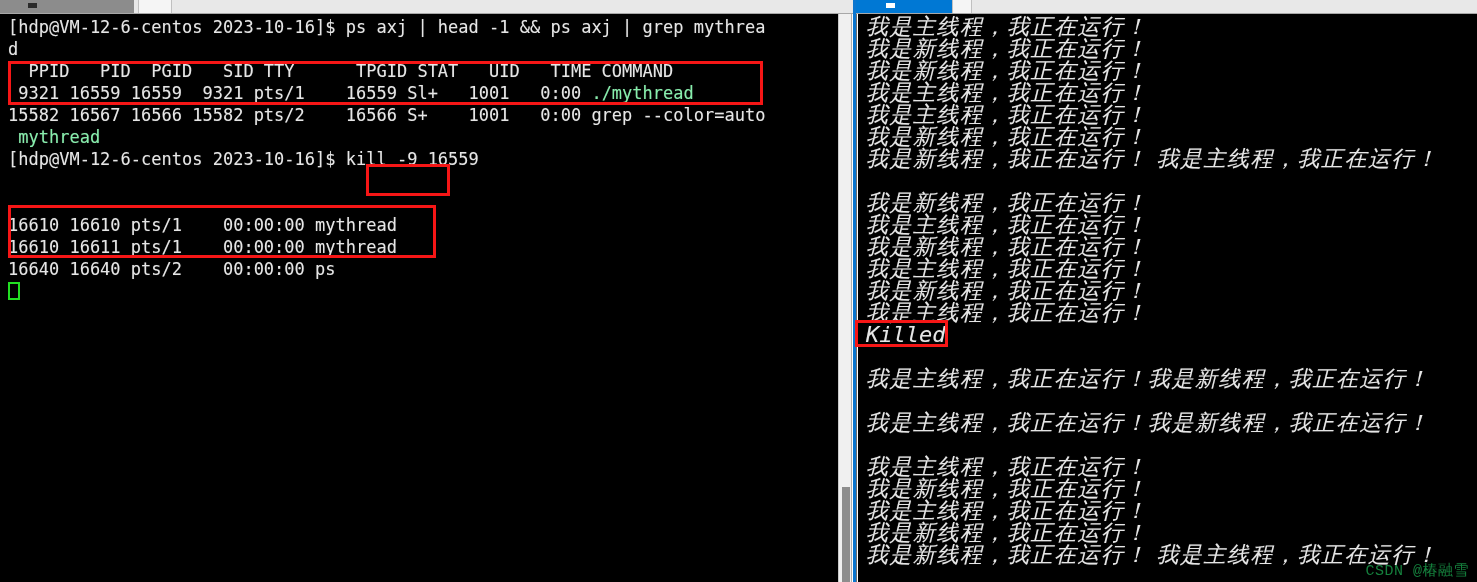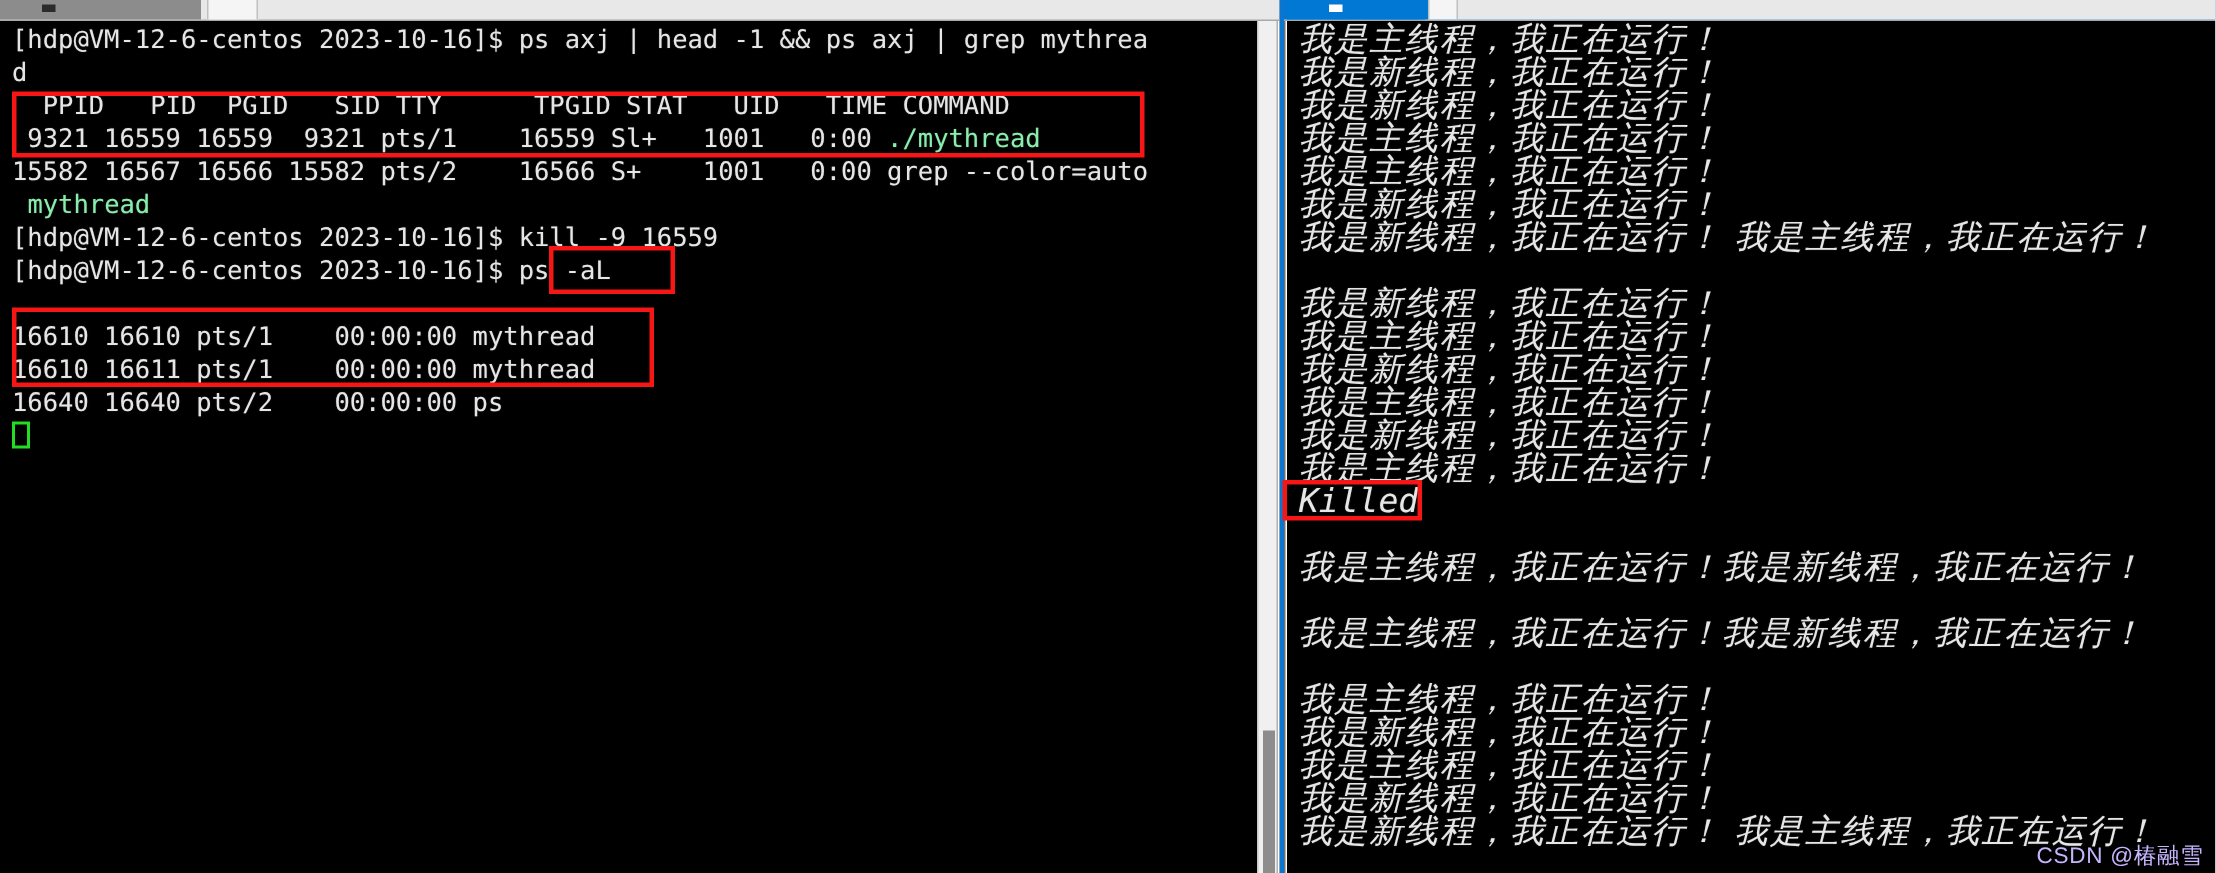--- a/index.html
+++ b/index.html
@@ -164,23 +164,23 @@
     bottom: 0;
     width: 3px;
     background: #0b76cf;
   }
 
   
   .watermark {
     position: absolute;
     right: 8px;
     bottom: 2px;
-    font-family: Liberation Sans, sans-serif;
+    font-family: Liberation Mono, monospace;
     font-size: 15px;
-    color: #c4b5fd;
+    color: #15803d;
     white-space: pre;
     letter-spacing: 0.5px;
   }
 </style>
 </head>
 <body>
 
 <div id="root">
 
   <div class="panel" id="left-panel">
@@ -193,21 +193,20 @@
     </div>
 
     <div class="term" id="left-term">
       <div class="tline" style="top:2px;">[hdp@VM-12-6-centos 2023-10-16]$ ps axj | head -1 &amp;&amp; ps axj | grep mythrea</div>
       <div class="tline" style="top:24px;">d</div>
       <div class="tline" style="top:46px;">  PPID   PID  PGID   SID TTY      TPGID STAT   UID   TIME COMMAND</div>
       <div class="tline" style="top:68px;"><span> 9321 16559 16559  9321 pts/1    16559 Sl+   1001   0:00 </span><span class="red-fg">./mythread</span></div>
       <div class="tline" style="top:90px;">15582 16567 16566 15582 pts/2    16566 S+    1001   0:00 grep --color=auto</div>
       <div class="tline" style="top:112px;"><span> </span><span class="red-fg">mythread</span></div>
       <div class="tline" style="top:134px;">[hdp@VM-12-6-centos 2023-10-16]$ kill -9 16559</div>
-      <div class="tline" style="top:156px;">[hdp@VM-12-6-centos 2023-10-16]$ ps -aL</div>
       <div class="tline" style="top:200px;">16610 16610 pts/1    00:00:00 mythread</div>
       <div class="tline" style="top:222px;">16610 16611 pts/1    00:00:00 mythread</div>
       <div class="tline" style="top:244px;">16640 16640 pts/2    00:00:00 ps</div>
       <div class="tline" style="top:266px;"><span class="cursor-box"></span></div>
     </div>
 
     <div class="redbox" style="left:8px;  top:61px;  width:755px; height:44px;"></div>
     <div class="redbox" style="left:366px;top:164px; width:84px;  height:32px;"></div>
     <div class="redbox" style="left:8px;  top:205px; width:428px; height:53px;"></div>
 

